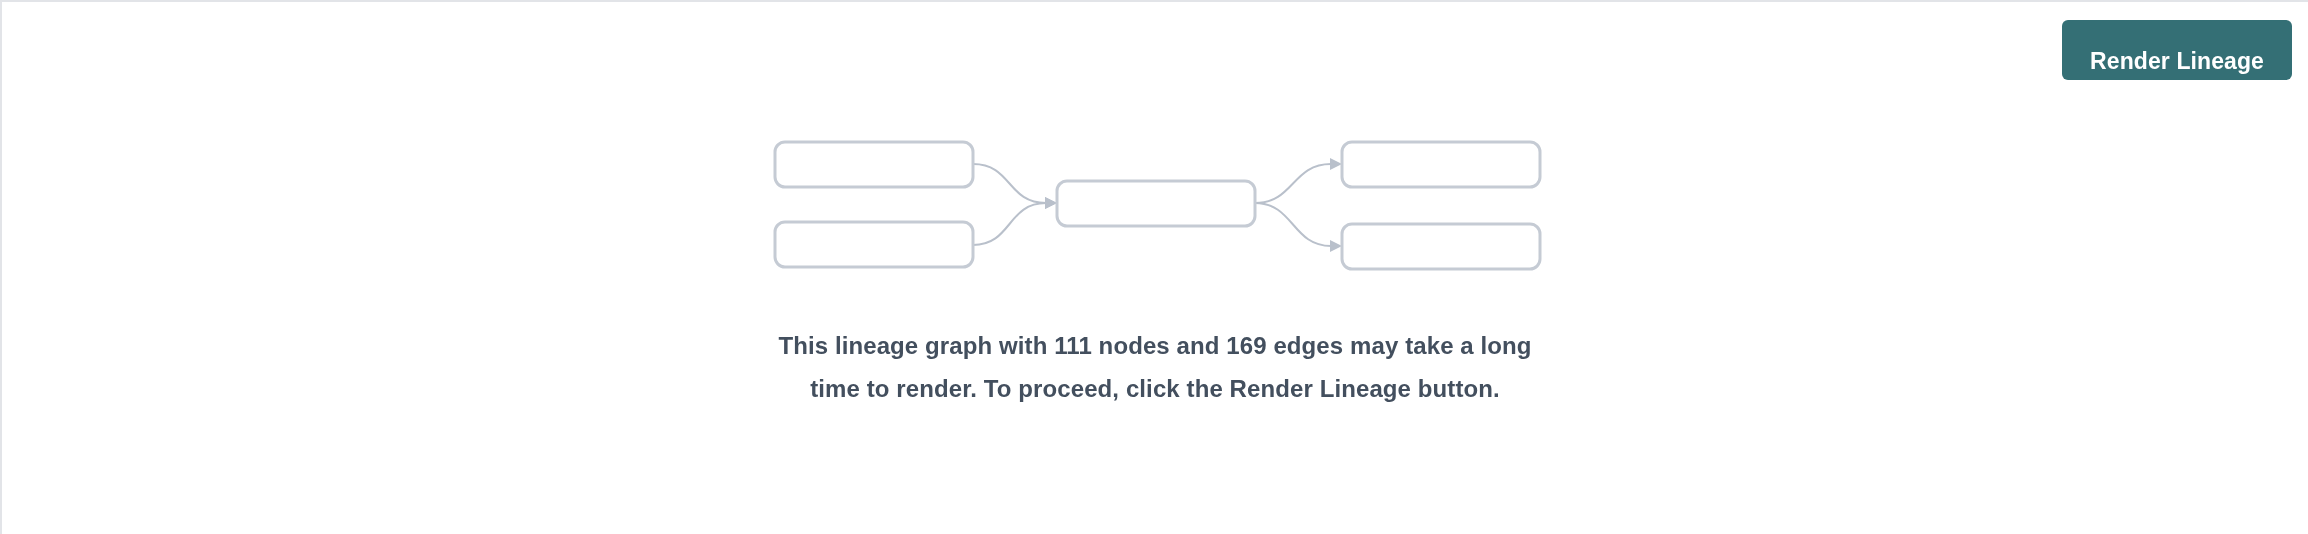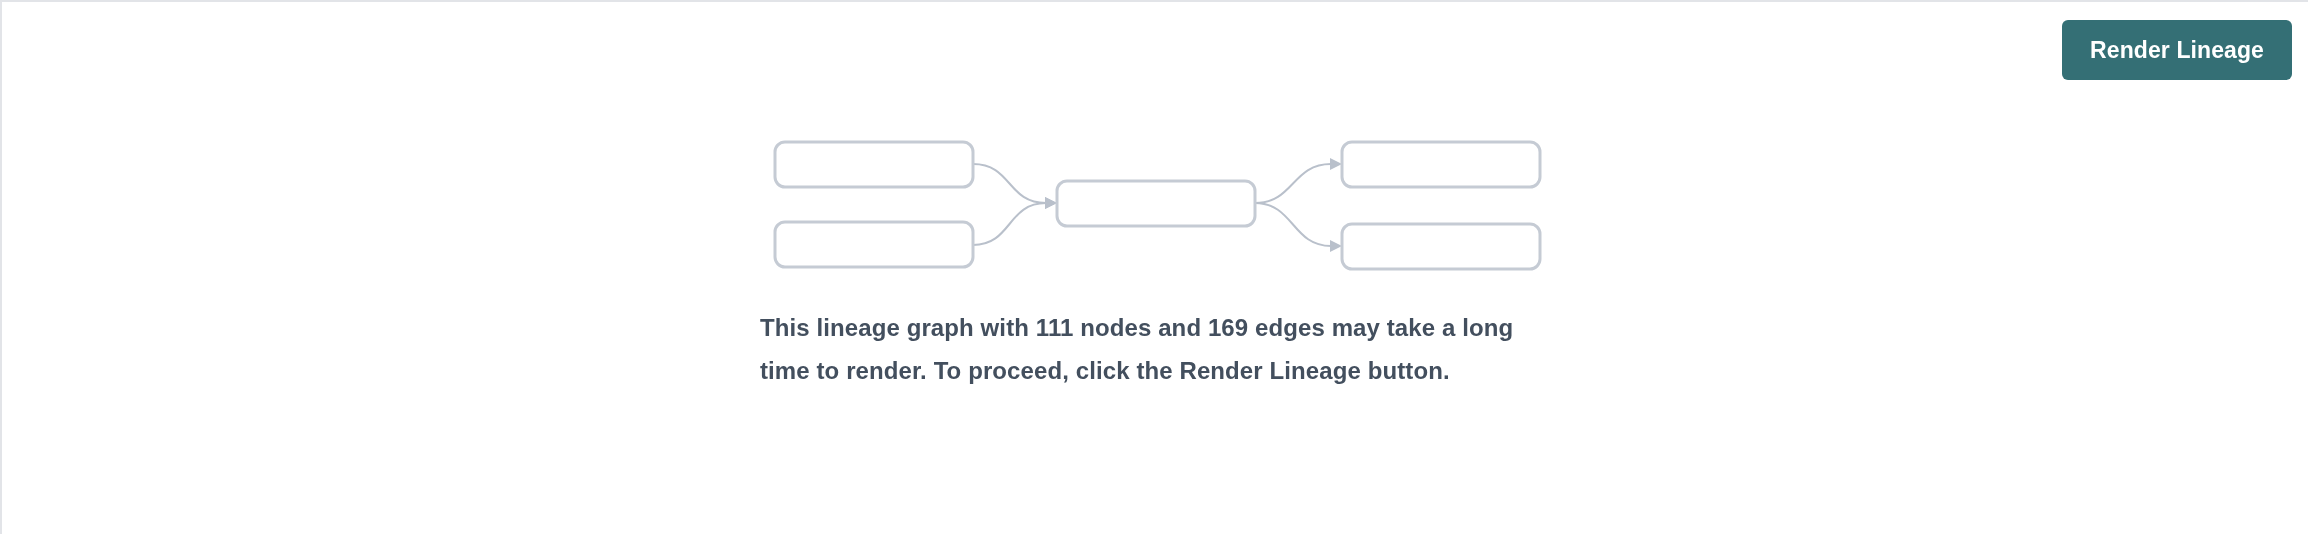--- a/index.html
+++ b/index.html
@@ -42,21 +42,21 @@
     border: none;
     outline: none;
     background: #346f75;
     color: #ffffff;
     font-family: "Liberation Sans", sans-serif;
     font-size: 23px;
     font-weight: bold;
     letter-spacing: 0.1px;
     border-radius: 6px;
     height: 60px;
-    padding: 0 28px;
+    padding: 11px 28px;
     cursor: pointer;
     line-height: 60px;
     white-space: nowrap;
   }
 
   
   .graph-placeholder {
     position: absolute;
     left: 0;
     top: 0;
@@ -80,23 +80,23 @@
   }
   .edge-head {
     fill: #b9c0cb;
   }
 
   
   .message-block {
     position: absolute;
     left: 50%;
     transform: translateX(-50%);
-    top: 304px;
+    top: 322px;
     width: 790px;
-    text-align: left;
+    text-align: center;
   }
   .message-text {
     margin: 0;
     font-family: "Liberation Sans", sans-serif;
     font-size: 24px;
     font-weight: bold;
     line-height: 43px;
     color: #434f5e;
     letter-spacing: 0.1px;
   }

